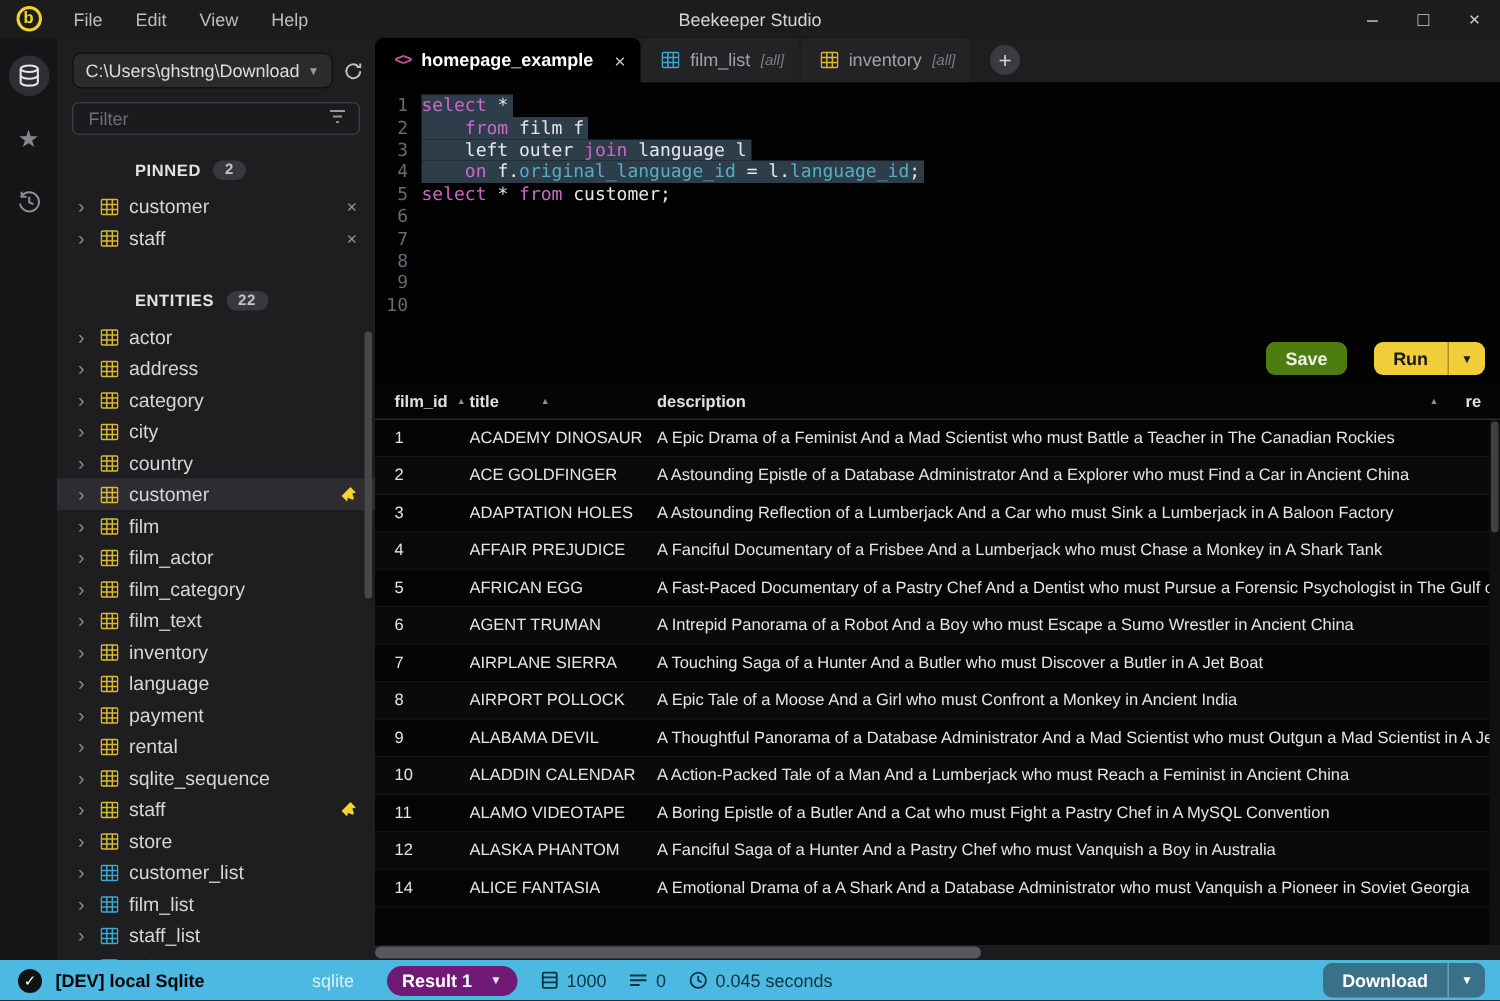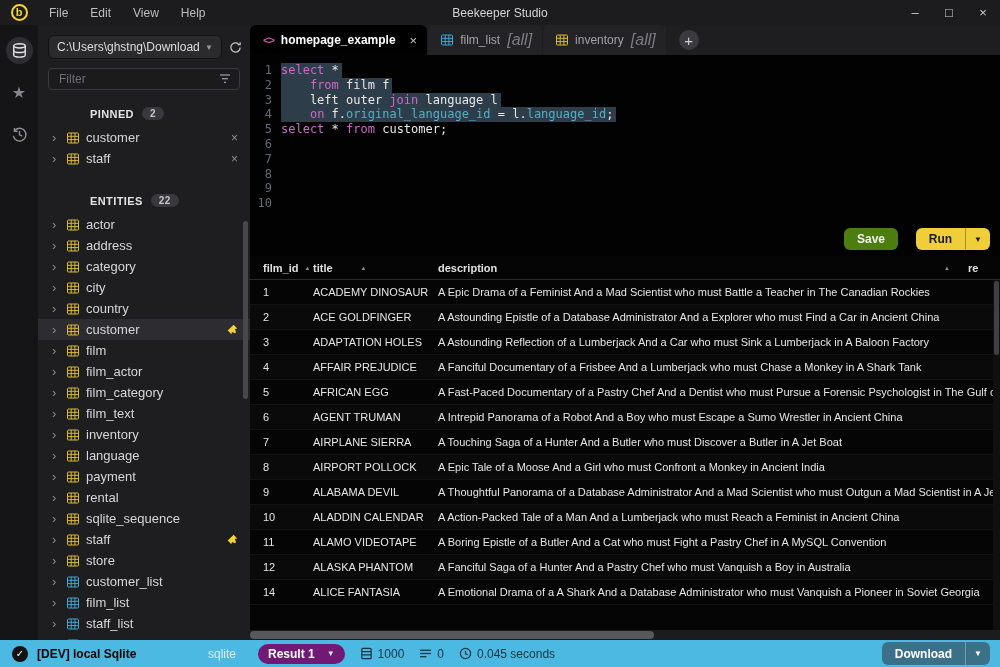--- a/index.html
+++ b/index.html
@@ -45,21 +45,21 @@
   .pin{display:flex;}
   .side-scrollbar{position:absolute;right:2px;top:196px;width:5px;height:178px;background:#48484c;border-radius:3px;}
 
   
   .main{flex:1;display:flex;flex-direction:column;min-width:0;background:#050505;}
   .tabbar{flex:0 0 30px;background:#1e1e20;display:flex;align-items:flex-end;}
   .tabs{display:flex;height:30px;}
   .tab{height:30px;display:flex;align-items:center;padding:0 10px 0 13px;gap:7px;font-size:12px;color:#a2a2a6;border-radius:6px 6px 0 0;background:#232326;margin-right:1px;box-sizing:border-box;}
   .tab.active{background:#000;color:#fff;font-weight:bold;}
   .codeicon{color:#c5579f;font-weight:bold;font-size:11px;letter-spacing:-1px;}
-  .t-badge{font-style:italic;color:#7c7c81;font-size:16px;font-weight:normal;}
+  .t-badge{font-style:italic;color:#7c7c81;font-size:10px;font-weight:normal;}
   .t-close{color:#c4c4c8;font-size:13px;margin-left:7px;font-weight:normal;}
   .newtab{width:20px;height:20px;border-radius:50%;background:#3b3b3f;color:#d2d2d4;display:flex;align-items:center;justify-content:center;font-size:15px;margin:0 0 5px 12px;}
 
   
   .editor{flex:0 0 160px;background:#020202;padding-top:8px;font-family:"DejaVu Sans Mono",monospace;font-size:12px;line-height:14.8px;overflow:hidden;}
   .cl{display:flex;}
   .ln{flex:0 0 22px;text-align:right;color:#646b75;margin-right:9px;}
   .ct{display:inline-block;white-space:pre;color:#e8e8e8;}
   .ct.sel{background:#2e3d4a;padding-right:3px;}
   .tk-kw{color:#cf68c9;}
@@ -75,21 +75,21 @@
   
   .grid{flex:1;min-height:0;position:relative;overflow:hidden;background:#050505;}
   .ghead{height:23px;display:flex;align-items:center;border-bottom:1px solid #2b2b2d;font-size:11px;font-weight:bold;color:#e0e0e0;background:#050505;}
   .hc{display:flex;align-items:center;box-sizing:border-box;}
   .sort{font-size:6px;color:#8f8f94;margin-left:6px;}
   .hc-id{width:63px;padding-left:13px;}
   .hc-title{width:125px;}
   .hc-title .sort{margin-left:28px;}
   .hc-desc{flex:1;}
   .hc-desc .sort{margin-left:auto;margin-right:18px;}
-  .hc-next{width:32px;overflow:hidden;white-space:nowrap;}
+  .hc-next{width:23px;overflow:hidden;white-space:nowrap;}
   .grow{height:25px;display:flex;align-items:center;font-size:11px;color:#e5e5e5;border-bottom:1px solid #131313;box-sizing:border-box;}
   .grow:nth-child(even){background:#0a0a0a;}
   .gc-id{width:63px;padding-left:13px;box-sizing:border-box;}
   .gc-title{width:125px;white-space:nowrap;overflow:hidden;}
   .gc-desc{flex:1;white-space:nowrap;overflow:hidden;}
   .vscroll{position:absolute;top:24px;right:0;width:7px;bottom:0;background:#101010;}
   .vhandle{width:5px;margin:1px 0 0 1px;height:74px;background:#404044;border-radius:3px;}
 
   .hscroll{flex:0 0 10px;background:#1c1c1e;position:relative;}
   .hhandle{position:absolute;left:0;top:1px;height:8px;width:404px;background:#57575c;border-radius:4px;}

